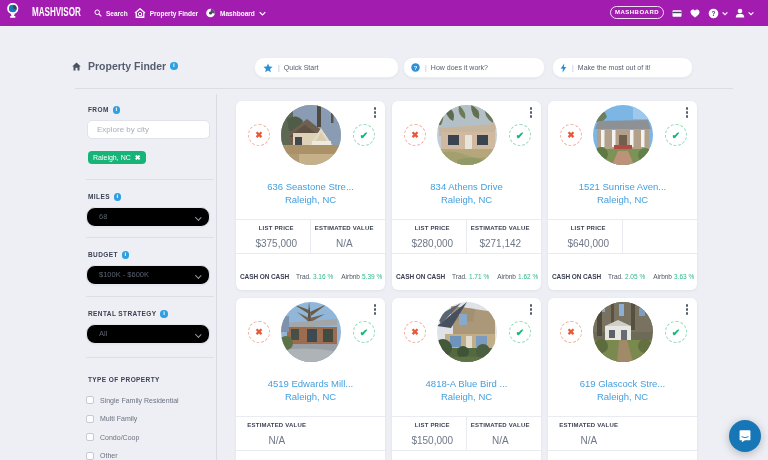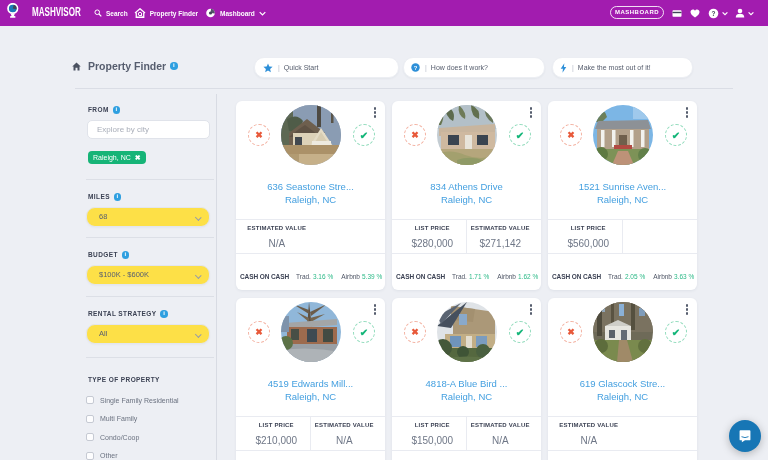--- a/index.html
+++ b/index.html
@@ -21,21 +21,21 @@
   .hr1 { position:absolute; left:75px; top:88px; width:658px; height:1px; background:#dadde5; }
 
   
   .side { position:absolute; left:0; top:94px; width:217px; height:366px; border-right:1px solid #d8dbe3; }
   .slabel { position:absolute; left:88px; font-size:6.5px; font-weight:bold; color:#3c4254; letter-spacing:0.4px; display:flex; align-items:center; }
   .info { display:inline-block; width:7.5px; height:7.5px; background:#2e9fe0; border-radius:50%; color:#fff; font-size:6px; font-weight:bold; text-align:center; line-height:7.5px; margin-left:4px; font-style:normal; }
   .sinput { position:absolute; left:87px; top:120px; width:123px; height:19px; background:#fff; border:1px solid #e0e3ea; border-radius:5px; color:#a9aeb9; font-size:8px; line-height:17px; padding-left:9px; }
   .tag { position:absolute; left:88px; top:151px; height:13px; background:#16b477; border-radius:4px; color:#fff; font-size:7px; display:flex; align-items:center; padding:0 5px; }
   .tag b { margin-left:4px; font-size:7px; }
   .sdiv { position:absolute; left:86px; width:128px; height:1px; background:#dcdfe6; }
-  .ssel { position:absolute; left:86px; width:124px; height:20px; background:#fde047; border:1px solid #e3e6ed; border-radius:9px; font-size:7.5px; color:#5a6170; line-height:18px; padding-left:12px; box-shadow:0 1px 2px rgba(40,50,80,.04); }
+  .ssel { position:absolute; left:86px; width:124px; height:20px; background:#000000; border:1px solid #e3e6ed; border-radius:9px; font-size:7.5px; color:#5a6170; line-height:18px; padding-left:12px; box-shadow:0 1px 2px rgba(40,50,80,.04); }
   .ssel .car { position:absolute; right:9px; top:6.5px; width:4.5px; height:4.5px; border-right:1px solid #959ca9; border-bottom:1px solid #959ca9; transform:rotate(45deg) scale(1,0.9); }
   .chk { position:absolute; left:86px; display:flex; align-items:center; font-size:7px; color:#6b7280; }
   .chk .bx { width:8px; height:8px; border:1px solid #c6cad3; border-radius:2px; background:#fdfdfe; margin-right:6px; }
 
   
   .card { position:absolute; width:149px; background:#fff; border-radius:6px; box-shadow:0 1px 3px rgba(40,50,80,.07); }
   .card.r1 { top:101px; height:189px; }
   .card.r2 { top:298px; height:189px; }
   .c1 { left:236px; } .c2 { left:392px; } .c3 { left:548px; }
   .dots { position:absolute; right:9px; top:6px; }
@@ -204,20 +204,24 @@
     <rect x="31" y="36" width="19" height="9" fill="#eeeadf"></rect>
     <rect x="14" y="32" width="7" height="8" fill="#42484f"></rect>
     <path d="M0 40 H60 V49 H0 Z" fill="#ab9168"></path>
     <path d="M18 49 H60 V60 H18 Z" fill="#c6b089"></path>
     <path d="M0 49 H18 V60 H0 Z" fill="#b29b72"></path>
   </svg></div>
   <div class="xbtn">✖</div>
     <div class="vbtn">✔</div>
   <div class="ctitle">636 Seastone Stre...<br>Raleigh, NC</div>
   <div class="pricesec">
+    <div class="pcol l">
+        <div class="plab">LIST PRICE</div>
+        <div class="pval">$375,000</div>
+      </div>
     <div class="pcol">
         <div class="plab">ESTIMATED VALUE</div>
         <div class="pval">N/A</div>
       </div>
   </div>
   <div class="cashrow">
       <span class="t1">CASH ON CASH</span>
       <span class="t2">Trad.</span>
       <span class="g">3.16 %</span>
       <span class="t2" style="margin-left:8px">Airbnb</span>
@@ -294,21 +298,21 @@
     <path d="M25 46 L35 46 L41 60 L19 60 Z" fill="#bd9278"></path>
     <circle cx="8" cy="49" r="7" fill="#5e7a42"></circle>
     <circle cx="52" cy="50" r="7" fill="#62804a"></circle>
   </svg></div>
   <div class="xbtn">✖</div>
     <div class="vbtn">✔</div>
   <div class="ctitle">1521 Sunrise Aven...<br>Raleigh, NC</div>
   <div class="pricesec">
     <div class="pcol l">
         <div class="plab">LIST PRICE</div>
-        <div class="pval">$560,000</div>
+        <div class="pval">$640,000</div>
       </div>
   </div>
   <div class="cashrow">
       <span class="t1">CASH ON CASH</span>
       <span class="t2">Trad.</span>
       <span class="g">2.05 %</span>
       <span class="t2" style="margin-left:8px">Airbnb</span>
       <span class="g">3.63 %</span>
     </div>
 </div>
@@ -333,24 +337,20 @@
     <rect x="42" y="27" width="10" height="13" fill="#434b43"></rect>
     <path d="M0 42 H60 V60 H0 Z" fill="#9aa0a6"></path>
     <path d="M0 48 Q30 44 60 50 V60 H0 Z" fill="#aeb3b7"></path>
     <circle cx="5" cy="41" r="7" fill="#5c7247"></circle>
     <path d="M0 14 H8 V30 H0 Z" fill="#7e93ab"></path>
   </svg></div>
   <div class="xbtn">✖</div>
     <div class="vbtn">✔</div>
   <div class="ctitle">4519 Edwards Mill...<br>Raleigh, NC</div>
   <div class="pricesec">
-    <div class="pcol l">
-        <div class="plab">LIST PRICE</div>
-        <div class="pval">$210,000</div>
-      </div>
     <div class="pcol">
         <div class="plab">ESTIMATED VALUE</div>
         <div class="pval">N/A</div>
       </div>
   </div>
 </div>
 
 <div class="card r2 c2">
   <div class="dots">
       <i></i>

